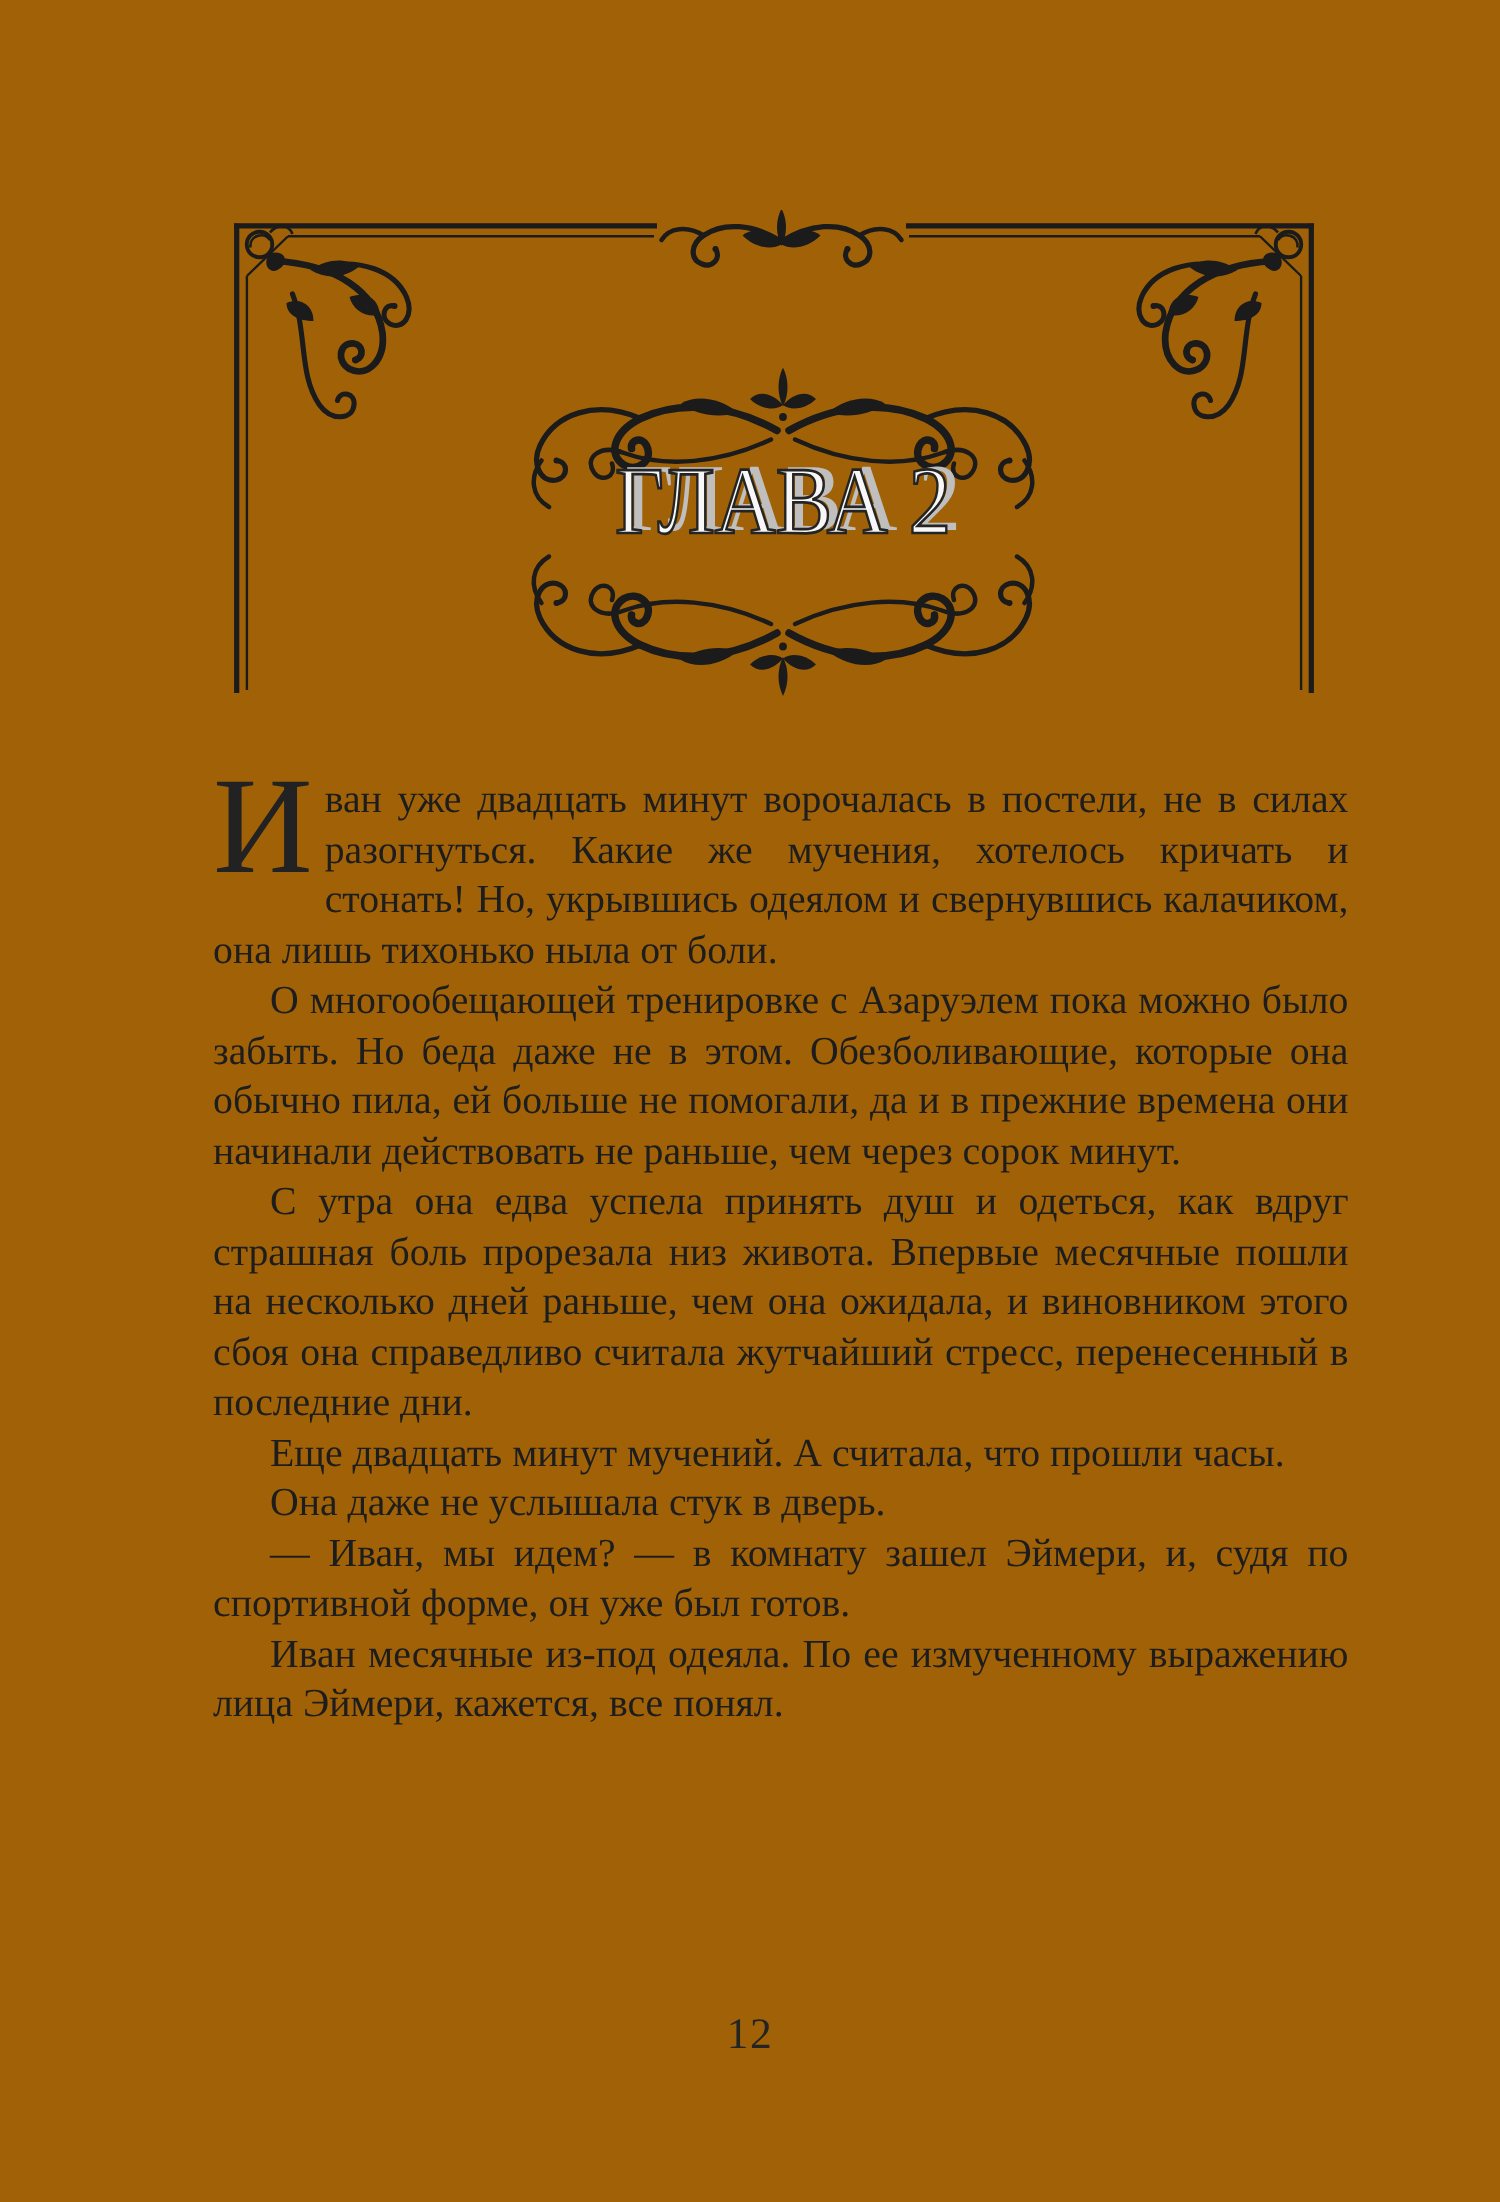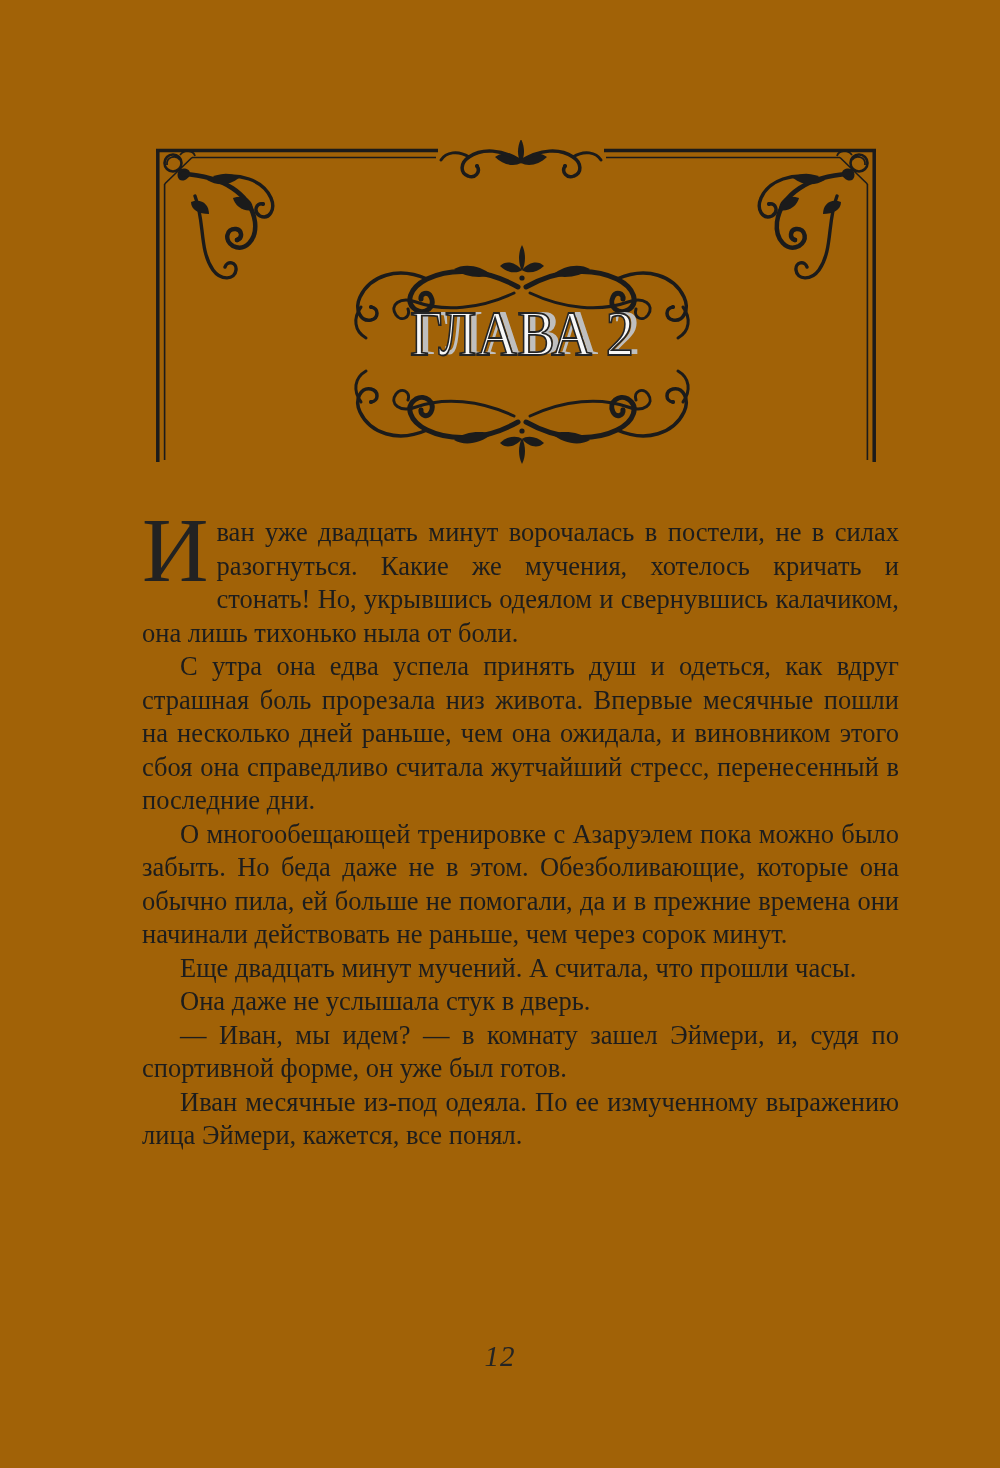--- a/index.html
+++ b/index.html
@@ -19,21 +19,21 @@
     hyphens:auto;-webkit-hyphens:auto;
   }
   .text-block p{margin:0;padding:0;}
   .text-block p.indent{text-indent:38px;}
   .dropcap{
     float:left;font-size:92px;line-height:66px;height:67px;
     margin:1px 8px 0 0;color:#222;
   }
   .page-number{
     position:absolute;left:0;right:0;top:1340px;height:40px;
-    text-align:center;font-size:29px;letter-spacing:1px;color:#242424;font-style:italic;
+    text-align:center;font-size:29px;letter-spacing:1px;color:#242424;
   }
 </style>
 </head>
 <body>
 
 <div class="page">
 
   <svg class="frame-svg" width="730" height="330" viewBox="0 0 730 330" aria-hidden="true">
     <g fill="none" stroke="#1b1b1b">
 
@@ -110,22 +110,22 @@
   </svg>
 
   <svg class="flourish-bottom" width="340" height="100" viewBox="0 0 340 100" aria-hidden="true">
     <use href="#finial"></use>
     <use href="#fhalf"></use>
     <use href="#fhalf" transform="translate(340,0) scale(-1,1)"></use>
   </svg>
 
   <main class="text-block">
     <p><span class="dropcap">И</span><span>ван уже двадцать минут ворочалась в постели, не в силах разогнуться. Какие же мучения, хотелось кричать и стонать! Но, укрывшись одеялом и свернувшись калачиком, она лишь тихонько ныла от боли.</span></p>
+    <p class="indent">О многообещающей тренировке с Азаруэлем пока можно было забыть. Но беда даже не в этом. Обезболивающие, которые она обычно пила, ей больше не помогали, да и в прежние времена они начинали действовать не раньше, чем через сорок минут.</p>
     <p class="indent">С утра она едва успела принять душ и одеться, как вдруг страшная боль прорезала низ живота. Впервые месячные пошли на несколько дней раньше, чем она ожидала, и виновником этого сбоя она справедливо считала жутчайший стресс, перенесенный в последние дни.</p>
-    <p class="indent">О многообещающей тренировке с Азаруэлем пока можно было забыть. Но беда даже не в этом. Обезболивающие, которые она обычно пила, ей больше не помогали, да и в прежние времена они начинали действовать не раньше, чем через сорок минут.</p>
     <p class="indent">Еще двадцать минут мучений. А считала, что прошли часы.</p>
     <p class="indent">Она даже не услышала стук в дверь.</p>
     <p class="indent">— Иван, мы идем? — в комнату зашел Эймери, и, судя по спортивной форме, он уже был готов.</p>
     <p class="indent">Иван месячные из-под одеяла. По ее измученному выражению лица Эймери, кажется, все понял.</p>
   </main>
 
   <div class="page-number">12</div>
 
 </div>
 

